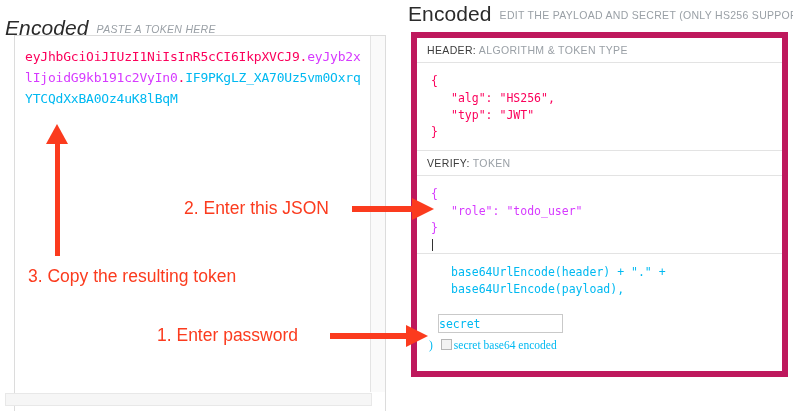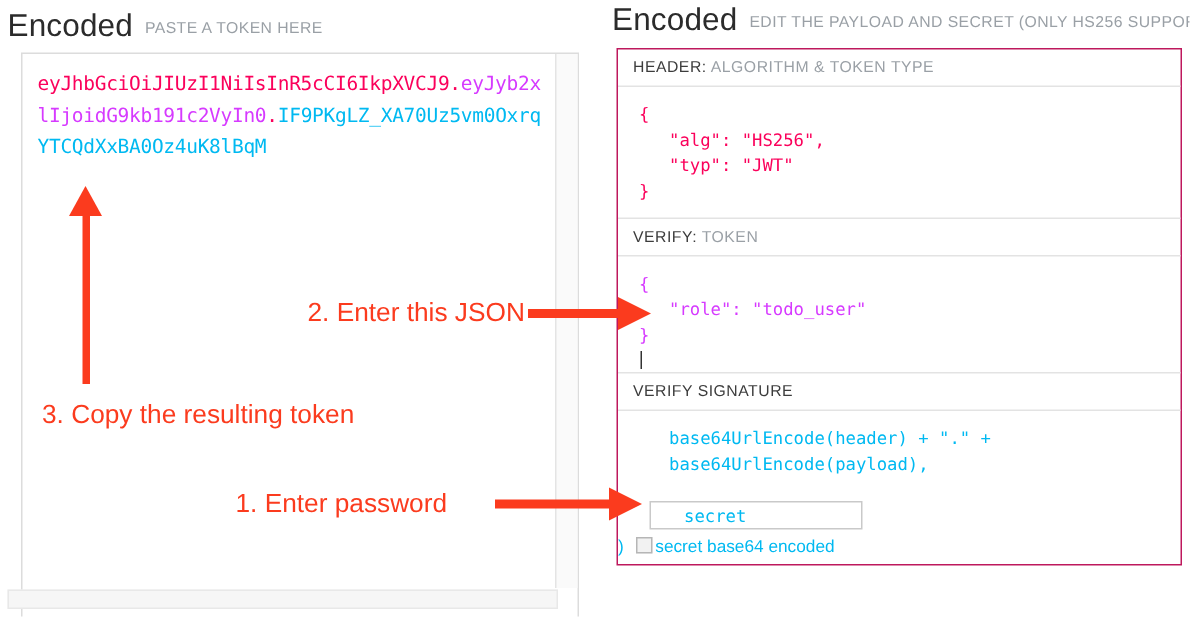--- a/index.html
+++ b/index.html
@@ -29,21 +29,21 @@
   }
   .section-head .subtitle {
     font-size: 10.5px;
     color: #9aa0a6;
     letter-spacing: 0.3px;
     margin-left: 8px;
     position: relative;
     top: -2px;
   }
 
-  #encoded-head { left: 5px;  top: 6px; }
+  #encoded-head { left: 5px;  top: 16px; font-style: italic; }
   #decoded-head { left: 408px; top: 2px; }
 
   
   #encoded-panel {
     position: absolute;
     left: 14px;
     top: 35px;
     width: 372px;
     height: 404px;
     border: 1px solid #dcdcdc;
@@ -91,21 +91,21 @@
     box-sizing: border-box;
   }
 
   
   #decoded-panel {
     position: absolute;
     left: 411px;
     top: 32px;
     width: 377px;
     height: 345px;
-    border: 1px solid #be185d;
+    border: 6px solid #be185d;
     background: #ffffff;
     box-sizing: border-box;
   }
   .dec-label {
     height: 25px;
     line-height: 25px;
     padding-left: 10px;
     font-size: 10.5px;
     letter-spacing: 0.35px;
     border-bottom: 1px solid #e3e3e3;
@@ -137,38 +137,38 @@
     height: 12px;
     background: #333;
     vertical-align: -2px;
     margin-left: 1px;
   }
 
   #secret-input {
     position: absolute;
     left: 21px;
     top: 60px;
-    width: 142px;
+    width: 125px;
     height: 19px;
     border: 1px solid #c9c9c9;
     background: #ffffff;
     box-sizing: border-box;
     font-family: "DejaVu Sans Mono", monospace;
     font-size: 11.5px;
     line-height: 17px;
     color: #00b9f1;
-    padding: 0 0 0 22px;
+    padding: 0 0 0 0;
     border-radius: 0;
     outline: none;
   }
   #b64-row {
     position: absolute;
-    left: 0;
+    left: 12px;
     top: 83px;
-    font-family: Liberation Sans, sans-serif;
+    font-family: Liberation Serif, serif;
     font-size: 11.5px;
     color: #00b9f1;
     white-space: nowrap;
   }
   #b64-checkbox {
     display: inline-block;
     width: 9px;
     height: 9px;
     border: 1px solid #b6b6b6;
     background: #f2f2f2;
@@ -178,21 +178,21 @@
 
   
   .anno-text {
     position: absolute;
     color: #fb3b1e;
     font-size: 17.5px;
     font-family: "Liberation Sans", sans-serif;
     white-space: nowrap;
   }
   #anno-1 { left: 157px; top: 325px; }
-  #anno-2 { left: 205px; top: 198px; }
+  #anno-2 { left: 184px; top: 198px; }
   #anno-3 { left: 28px;  top: 266px; }
 
   .arrow-shaft {
     position: absolute;
     background: #fb3b1e;
   }
   .arrow-head {
     position: absolute;
     width: 0;
     height: 0;
@@ -252,23 +252,20 @@
   <div class="dec-label">
     <span class="strong">VERIFY:</span>
     <span class="muted">TOKEN</span>
   </div>
   <div class="dec-body c-payload" id="payload-body">
     <span>{</span>
     <span class="indent1">"role": "todo_user"</span>
     <span style="display:block">}</span><span class="caret"></span>
   </div>
 
-  <div class="dec-label">
-    <span class="strong">VERIFY SIGNATURE</span>
-  </div>
   <div class="dec-body c-sig" id="signature-body">
     <span class="indent1">base64UrlEncode(header) + "." +</span>
     <span class="indent1">base64UrlEncode(payload),</span>
 
     <input id="secret-input" type="text" value="secret" style="">
 
     <div id="b64-row">
       <span>)</span><span id="b64-checkbox"></span><span>secret base64 encoded</span>
     </div>
   </div>

